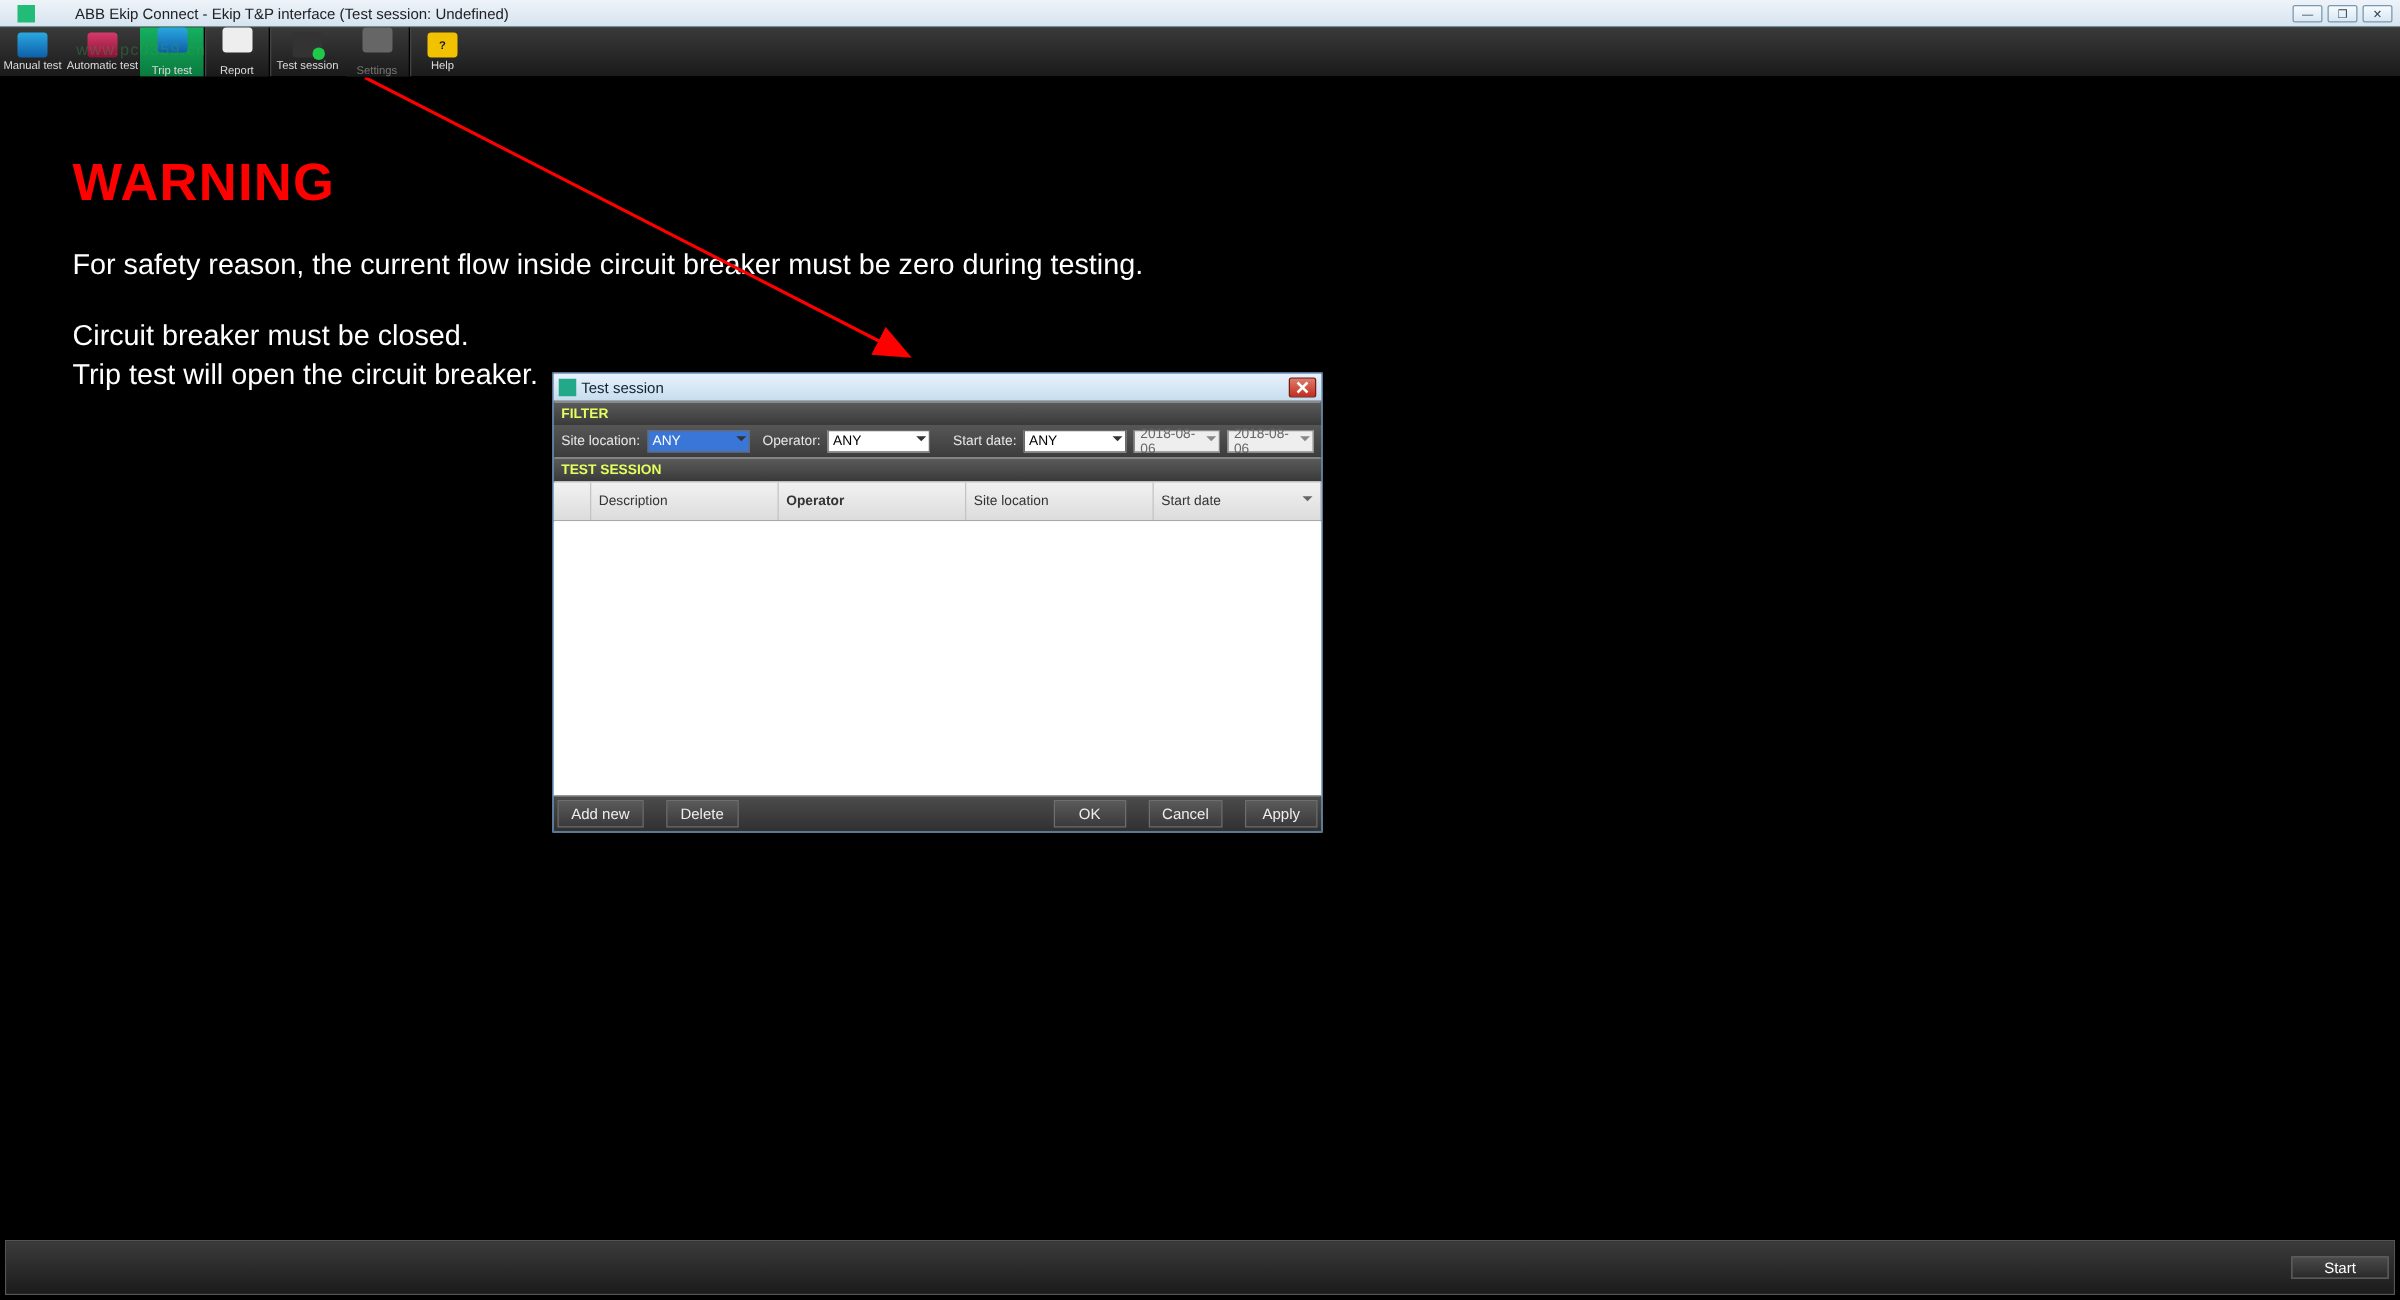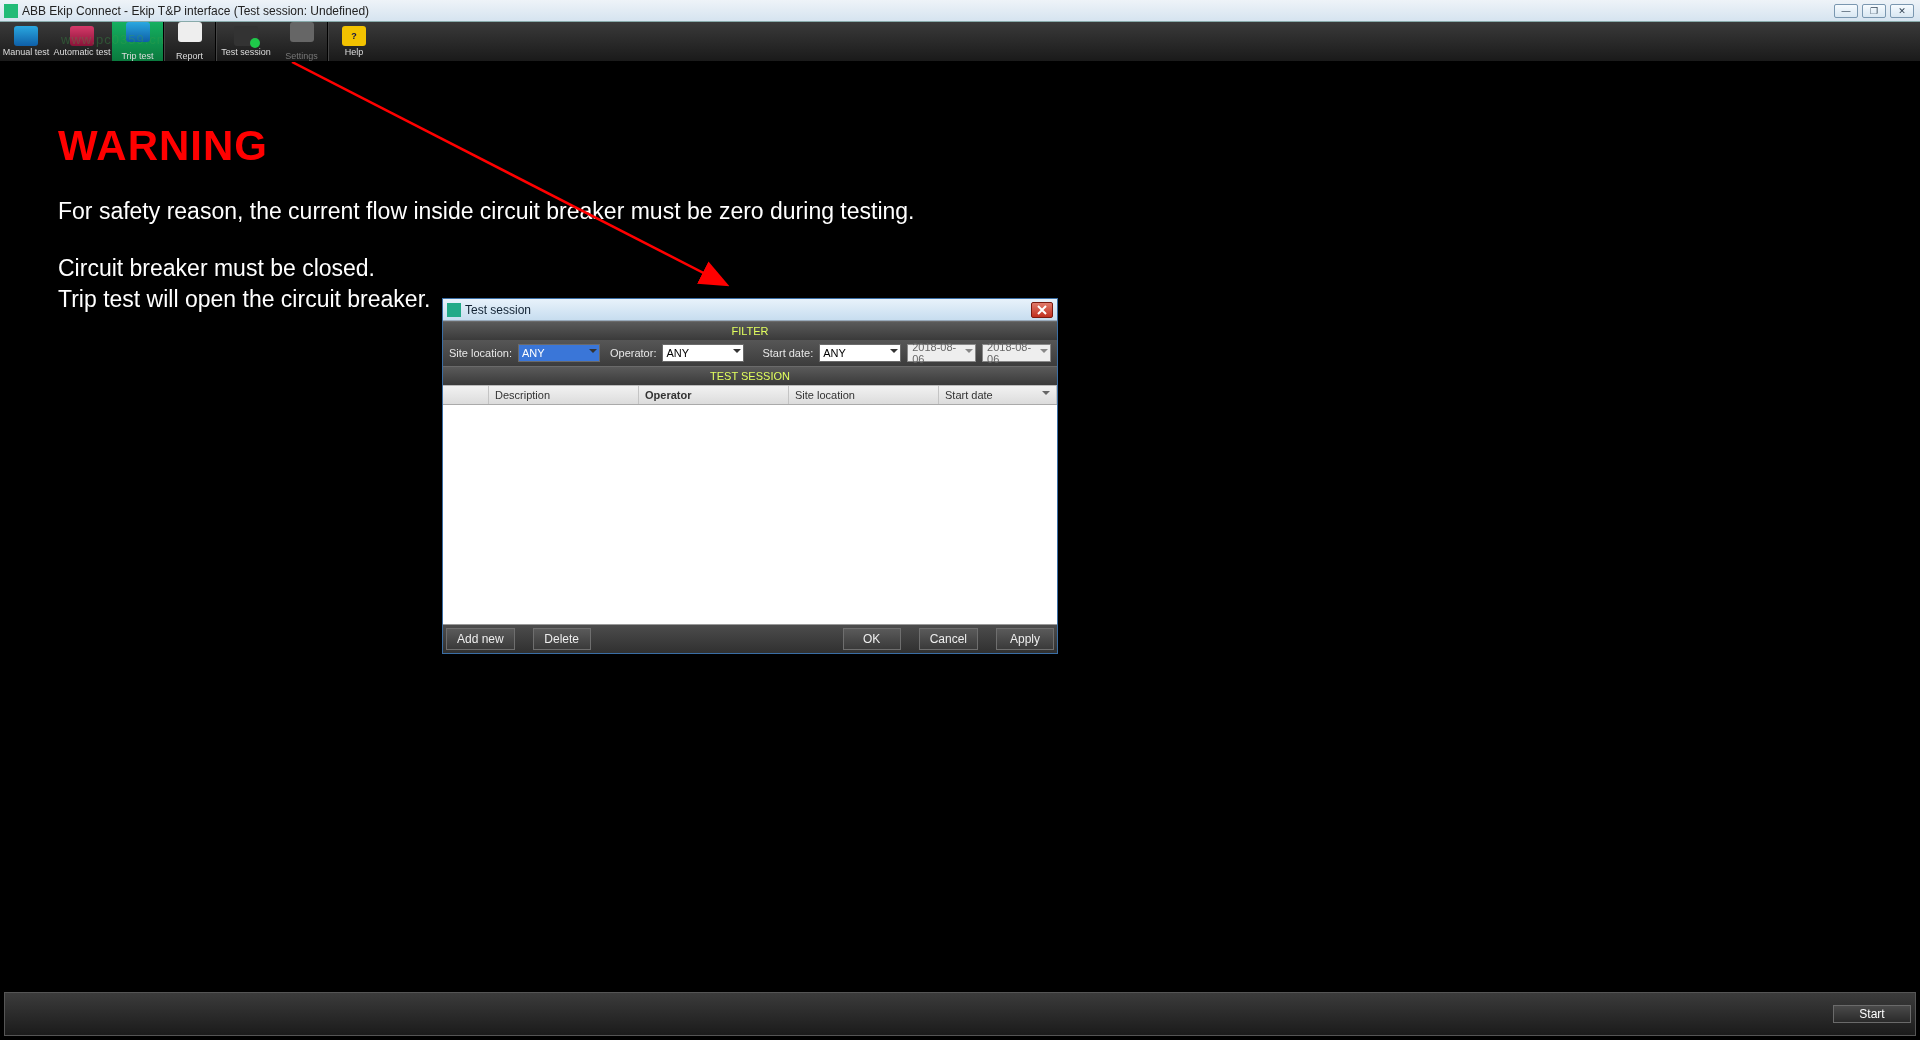--- a/index.html
+++ b/index.html
@@ -1,20 +1,20 @@
 <!DOCTYPE html>
 <html><head>
 <meta charset="utf-8">
 <style>
 * { margin: 0; padding: 0; box-sizing: border-box; font-family: "Segoe UI", Tahoma, sans-serif; }
 html, body { width: 1920px; height: 1040px; overflow: hidden; background: #000; }
 
 
 .outer-window { position: absolute; inset: 0; background: #000; }
-.outer-title { height: 22px; background: linear-gradient(#eef3f8,#d6e4f0); display:flex; align-items:center; font-size:12px; color:#222; padding-left:4px; border-bottom:1px solid #8aa; }
+.outer-title { height: 22px; background: linear-gradient(#eef3f8,#d6e4f0); display:flex; align-items:center; font-size:12px; color:#222; padding-left:14px; border-bottom:1px solid #8aa;gap:28px; }
 .outer-title .ico { width:14px; height:14px; margin-right:4px; background:#2b7; display:inline-block; }
 .outer-title .ctrls { margin-left:auto; display:flex; gap:4px; padding-right:6px;}
 .outer-title .ctrls span{ width:24px; height:14px; border:1px solid #7a97b0; background:linear-gradient(#f6fbff,#d9e7f2); font-size:9px; text-align:center; line-height:12px; color:#345; border-radius:2px;}
 
 
 .toolbar { height:40px; background:linear-gradient(#3a3a3a,#1a1a1a); display:flex; align-items:stretch; border-bottom:1px solid #000;}
 .tbtn { width:52px; display:flex; flex-direction:column; align-items:center; justify-content:center; font-size:9px; color:#ddd; cursor:pointer; }
 .tbtn .ticon { width:24px; height:20px; margin-bottom:1px; border-radius:3px;}
 .tbtn.sep { border-right:1px solid #000; box-shadow:1px 0 0 #444;justify-content:space-between;}
 .tbtn.wide{width:60px;}
@@ -45,30 +45,30 @@
 .statusbar .startbtn{ margin-left:auto; height:18px; width:78px; margin-right:4px; background:linear-gradient(#4a4a4a,#2a2a2a); border:1px solid #6a6a6a; color:#fff; font-size:12px; display:flex; align-items:center; justify-content:center; cursor:pointer;}
 
 
 .dialog { position:absolute; top:236px; left:442px; width:616px; background:#fff; border:1px solid #3a6ea5; box-shadow:0 0 0 1px #9ab inset; font-size:12px;}
 .dlg-title{ height:22px; background:linear-gradient(#e8f2fb,#c7ddef); display:flex; align-items:center; padding:0 4px; border-bottom:1px solid #9ab;}
 .dlg-title .ico{width:14px;height:14px;background:#2a8; margin-right:4px;}
 .dlg-title .txt{color:#123; font-size:12px;}
 .dlg-title .close{ margin-left:auto; width:22px; height:16px; background:linear-gradient(#e07a6a,#c13020); border:1px solid #7a1a10; border-radius:2px; display:flex; align-items:center; justify-content:center;}
 .dlg-title .close svg{width:10px;height:10px;}
 
-.section-hd{ background:linear-gradient(#5a5a5a,#3a3a3a); color:#e2ff5e; font-size:11px; font-weight:normal; padding:3px 6px; border-top:1px solid #6a6a6a;text-align:center;}
+.section-hd{ background:linear-gradient(#5a5a5a,#3a3a3a); color:#e2ff5e; font-size:11px; font-weight:bold; padding:3px 6px; border-top:1px solid #6a6a6a;}
 .filter-row{ background:linear-gradient(#565656,#3c3c3c); display:flex; align-items:center; padding:4px 6px; gap:6px; color:#e8e8e8; font-size:11px;}
 .filter-row label{white-space:nowrap;}
 .combo{ height:18px; background:#fff; border:1px solid #6a6a6a; color:#000; font-size:11px; padding:0 14px 0 3px; position:relative; display:inline-flex; align-items:center;}
 .combo.sel{background:#3a76d8; color:#fff;}
 .combo::after{content:""; position:absolute; right:2px; top:50%; transform:translateY(-50%); border:4px solid transparent; border-top-color:#333;}
 .datebox{height:18px; background:#eee; border:1px solid #888; color:#666; font-size:11px; padding:0 14px 0 4px; position:relative; display:inline-flex; align-items:center;}
 .datebox::after{content:""; position:absolute; right:2px; top:50%; transform:translateY(-50%); border:4px solid transparent; border-top-color:#888;}
 
-.grid-hd{ background:linear-gradient(#f2f2f2,#dcdcdc); border-top:1px solid #bbb; border-bottom:1px solid #aaa; display:flex; height:20px; align-items:center; font-family:"Courier New",monospace; font-size:11px; color:#333;padding-left:16px;}
+.grid-hd{ background:linear-gradient(#f2f2f2,#dcdcdc); border-top:1px solid #bbb; border-bottom:1px solid #aaa; display:flex; height:32px; align-items:center; font-family:"Courier New",monospace; font-size:11px; color:#333;}
 .grid-hd div{border-right:1px solid #c4c4c4; height:100%; display:flex; align-items:center; padding-left:6px;}
 .grid-hd .star{width:30px;}
 .grid-hd .c1{width:150px;} .grid-hd .c2{width:150px;font-weight:bold;} .grid-hd .c3{width:150px;} .grid-hd .c4{flex:1; position:relative;}
 .grid-hd .c4::after{content:""; position:absolute; right:6px; top:50%; transform:translateY(-50%); border:4px solid transparent; border-top-color:#666;}
 .grid-body{ height:220px; background:#fff; border-bottom:1px solid #999;}
 
 .dlg-btns{ background:linear-gradient(#4c4c4c,#303030); display:flex; padding:3px; gap:18px;}
 .dlg-btns .spacer{flex:1;}
 .dbtn{ height:22px; min-width:58px; padding:0 10px; background:linear-gradient(#5a5a5a,#3a3a3a); border:1px solid #6e6e6e; color:#eee; font-size:12px; display:flex; align-items:center; justify-content:center; cursor:pointer;}
 

